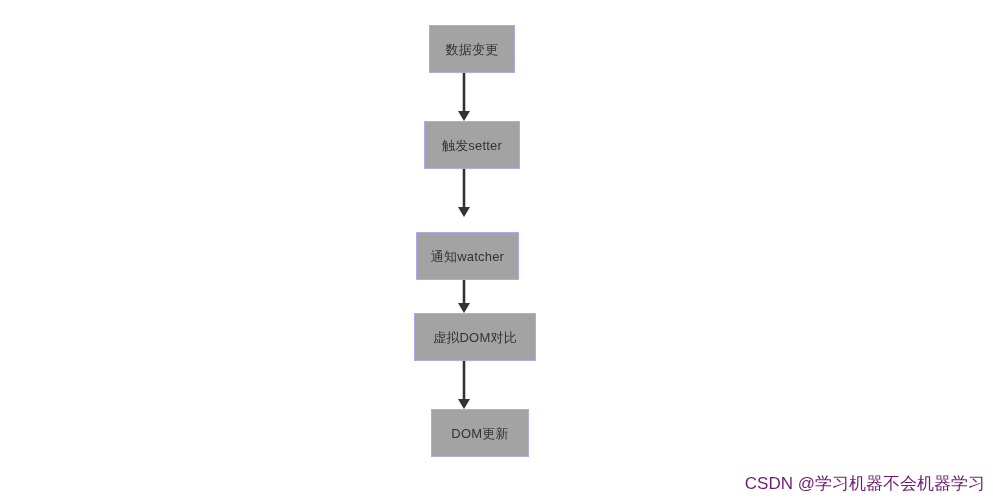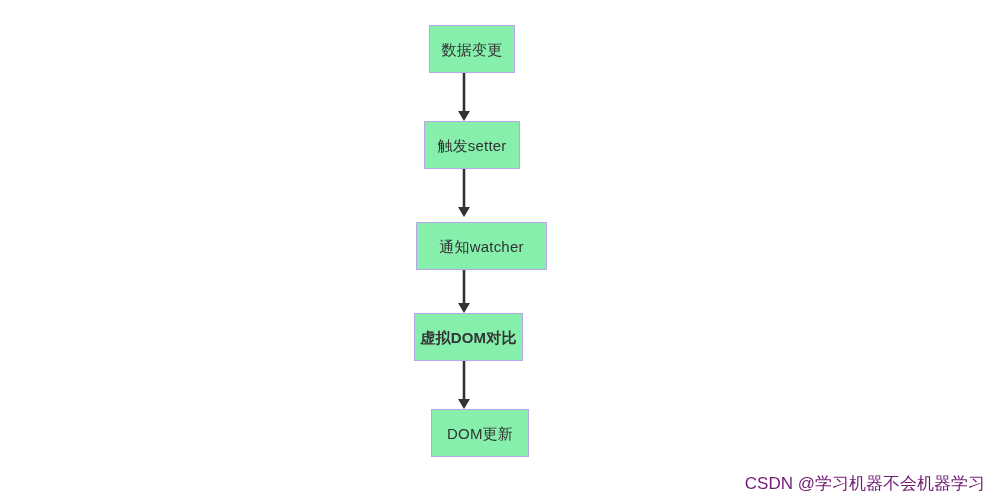--- a/index.html
+++ b/index.html
@@ -19,24 +19,24 @@
     position: absolute;
     left: 0;
     top: 0;
     width: 993px;
     height: 500px;
   }
 
   .flow-node {
     position: absolute;
     box-sizing: border-box;
-    background: #86efac;
+    background: #a3a3a3;
     border: 1.4px solid #b9a6e8;
     color: #333333;
-    font-size: 15px;
+    font-size: 13px;
     line-height: 1;
     display: flex;
     align-items: center;
     justify-content: center;
     white-space: nowrap;
     letter-spacing: 0.2px;
   }
 
   .flow-edge {
     position: absolute;
@@ -86,24 +86,24 @@
         <line x1="8" y1="0" x2="8" y2="39" stroke="#333333" stroke-width="2.6"></line>
         <polygon points="2,38 14,38 8,48" fill="#333333"></polygon>
       </svg>
     </div>
     <div class="flow-node" style="left: 429px; top: 25px; width: 86px; height: 48px;">
       <span>数据变更</span>
     </div>
     <div class="flow-node" style="left: 424px; top: 121px; width: 96px; height: 48px;">
       <span>触发setter</span>
     </div>
-    <div class="flow-node" style="left: 416px; top: 222px; width: 131px; height: 48px;">
+    <div class="flow-node" style="left: 416px; top: 232px; width: 103px; height: 48px;">
       <span>通知watcher</span>
     </div>
-    <div class="flow-node" style="left: 414px; top: 313px; width: 109px; height: 48px; font-weight: bold;">
+    <div class="flow-node" style="left: 414px; top: 313px; width: 122px; height: 48px;">
       <span>虚拟DOM对比</span>
     </div>
     <div class="flow-node" style="left: 431px; top: 409px; width: 98px; height: 48px;">
       <span>DOM更新</span>
     </div>
   </div>
 
 <div class="watermark">CSDN @学习机器不会机器学习</div>
 
 </body></html>

